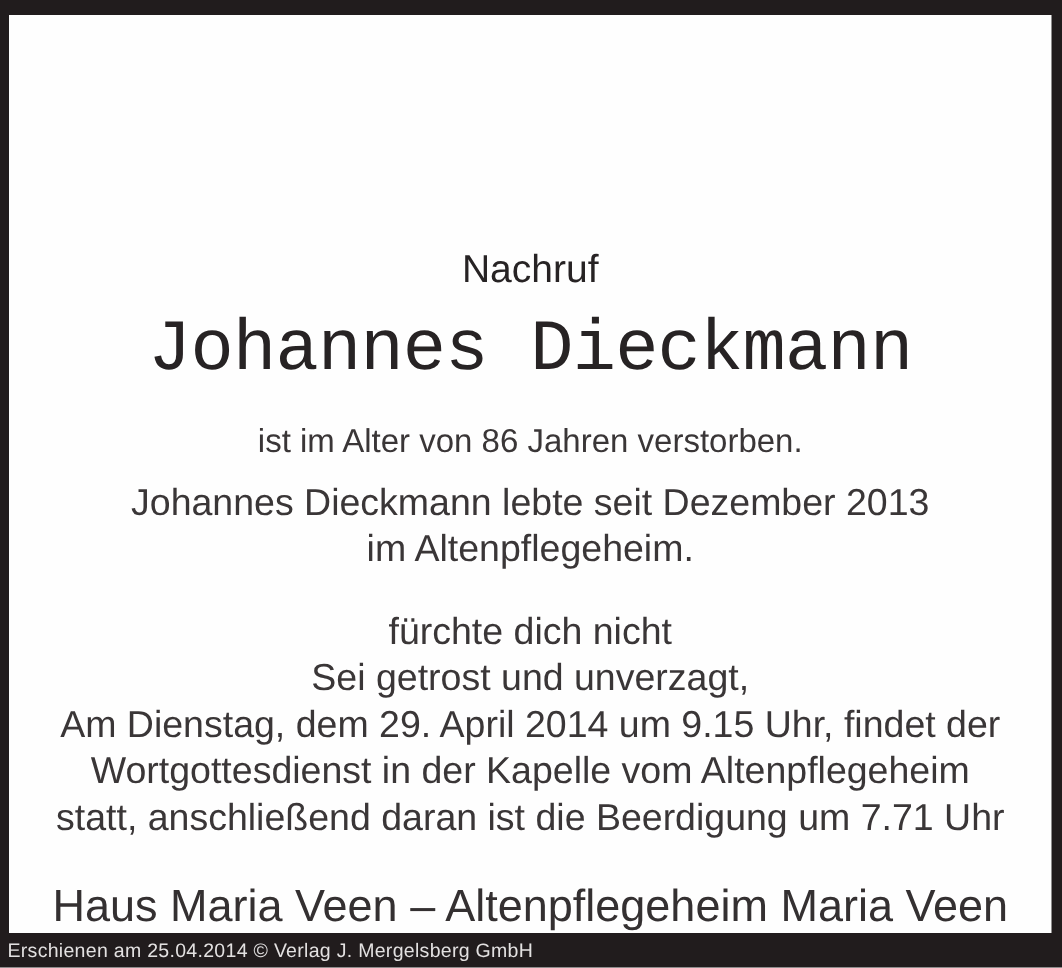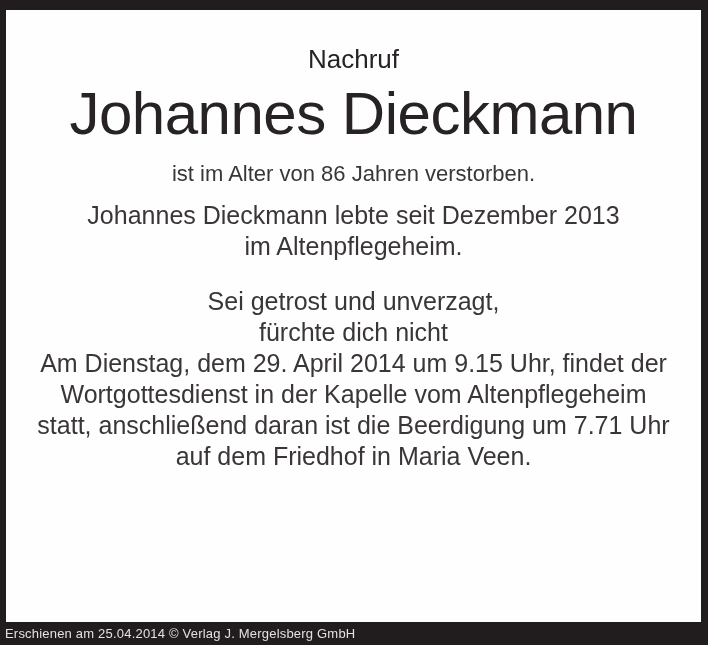--- a/index.html
+++ b/index.html
@@ -23,35 +23,37 @@
   .card {
     position: absolute;
     left: 6px; top: 10px;
     width: 695px; height: 612px;
     background: var(--card);
     color: var(--text);
     text-align: center;
     display: flex;
     flex-direction: column;
     align-items: center;
+    justify-content: flex-end;
   }
   .kicker {
     margin-top: 36px;
     font-size: 26px;
     line-height: 26px;
     color: var(--heading);
   }
   .name {
     margin-top: 14px;
-    font-size: 60px;
+    font-size: 48px;
     line-height: 56px;
     font-weight: 400;
     letter-spacing: -0.5px;
     color: var(--heading);
     white-space: nowrap;
+    font-family: Liberation Mono, monospace;
   }
   .subtitle {
     margin-top: 18px;
     font-size: 22px;
     line-height: 28px;
   }
   .paragraph { font-size: 25px; line-height: 31px; }
   .paragraph .line { white-space: nowrap; }
   .p-residence { margin-top: 12px; }
   .p-verse { margin-top: 24px; }
@@ -83,28 +85,28 @@
     <div class="name">Johannes Dieckmann</div>
 
     <div class="subtitle">ist im Alter von 86 Jahren verstorben.</div>
 
     <div class="paragraph p-residence">
       <div class="line">Johannes Dieckmann lebte seit Dezember 2013</div>
       <div class="line">im Altenpflegeheim.</div>
     </div>
 
     <div class="paragraph p-verse">
+      <div class="line">fürchte dich nicht</div>
       <div class="line">Sei getrost und unverzagt,</div>
-      <div class="line">fürchte dich nicht</div>
     </div>
 
     <div class="paragraph p-funeral">
       <div class="line">Am Dienstag, dem 29. April 2014 um 9.15 Uhr, findet der</div>
       <div class="line">Wortgottesdienst in der Kapelle vom Altenpflegeheim</div>
       <div class="line">statt, anschließend daran ist die Beerdigung um 7.71 Uhr</div>
-      <div class="line">auf dem Friedhof in Maria Veen.</div>
     </div>
 
+    <div class="signature">Haus Maria Veen – Altenpflegeheim Maria Veen</div>
 
   </div>
 
   <div class="imprint">Erschienen am 25.04.2014 © Verlag J. Mergelsberg GmbH</div>
 </div>
 
 </body></html>

